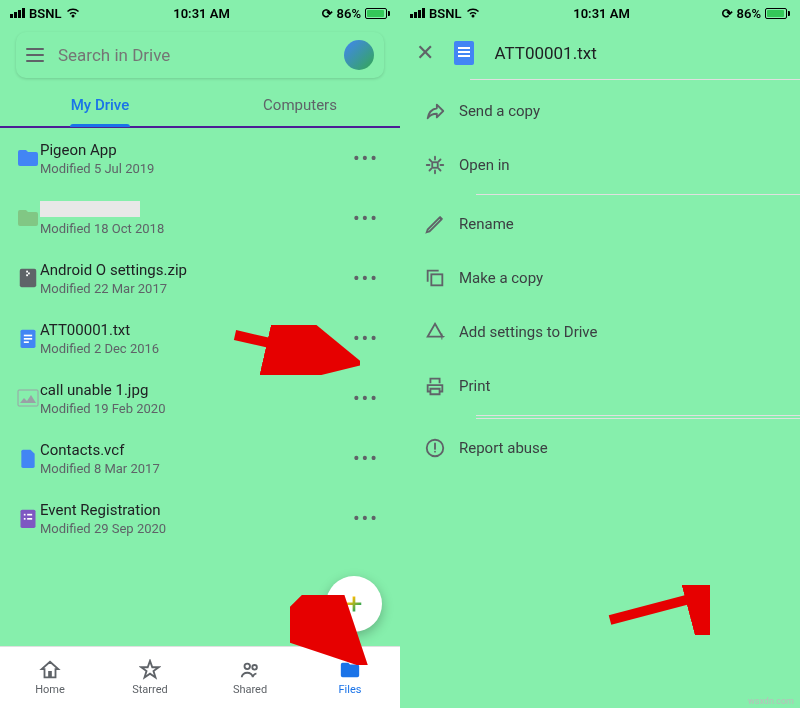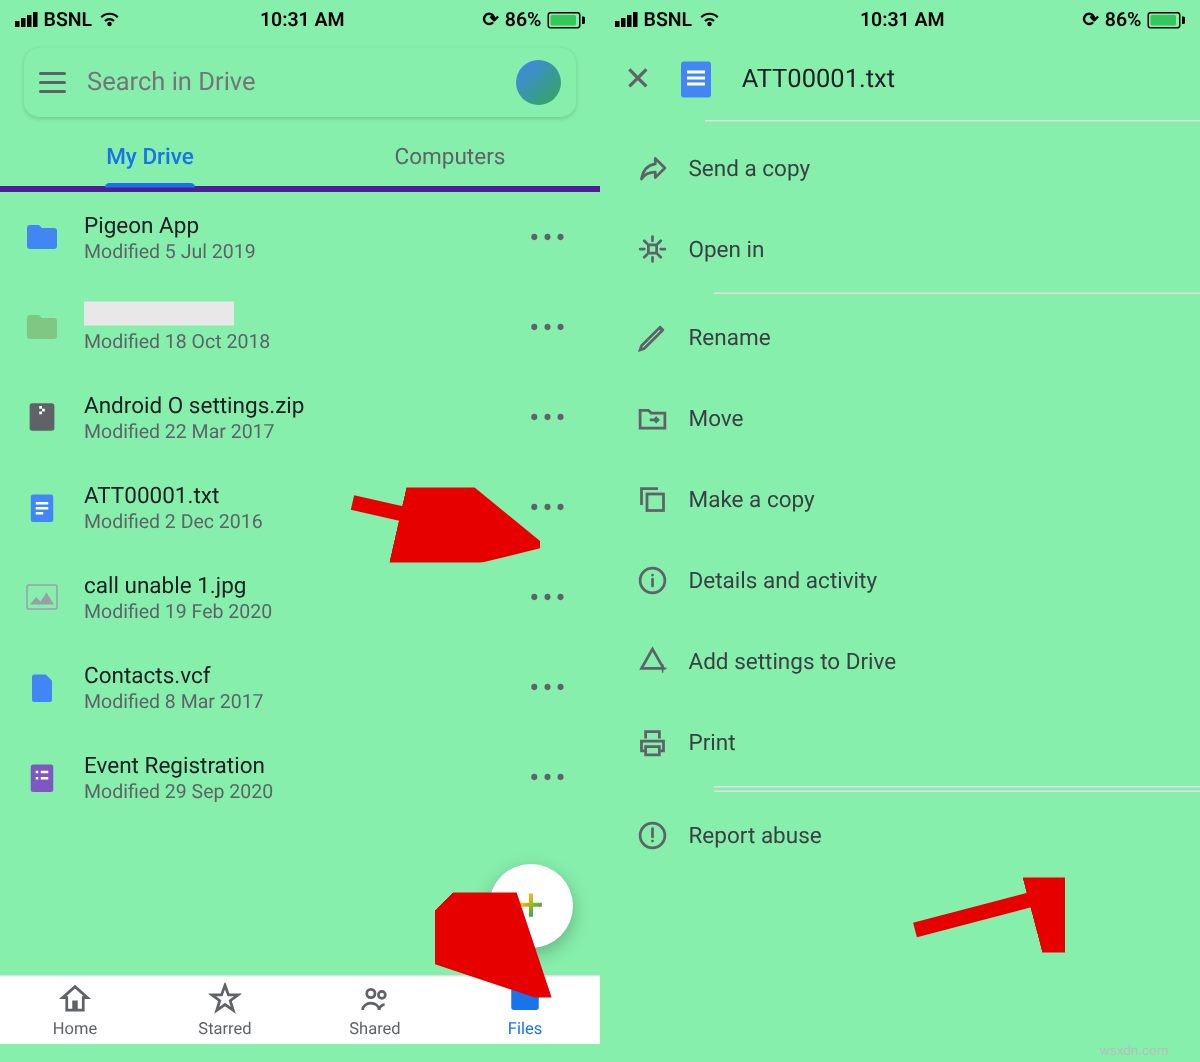--- a/index.html
+++ b/index.html
@@ -13,54 +13,54 @@
 .battery { display: inline-flex; align-items: center; }
 .battery-body { width: 22px; height: 11px; border: 1px solid #000; border-radius: 2px; position: relative; }
 .battery-fill { position: absolute; inset: 1px; width: 86%; background: #34c759; border-radius: 1px; }
 .battery-tip { width: 2px; height: 5px; background: #000; margin-left: 1px; border-radius: 0 1px 1px 0; }
 .search-wrap { padding: 6px 16px; }
 .search-box { display: flex; align-items: center; height: 46px; border-radius: 10px; box-shadow: 0 1px 3px rgba(0,0,0,0.15); padding: 0 10px; gap: 14px; }
 .hamburger { display: flex; flex-direction: column; gap: 4px; }
 .hamburger span { width: 18px; height: 2px; background: #5f6368; border-radius: 1px; }
 .search-text { flex: 1; color: #757575; font-size: 17px; }
 .avatar { width: 30px; height: 30px; border-radius: 50%; background: linear-gradient(135deg, #4285f4, #34a853); }
-.tabs { display: flex; height: 44px; border-bottom: 4px solid #4c1d95; text-align: right; }
+.tabs { display: flex; height: 44px; border-bottom: 2px solid #4c1d95; text-align: right; }
 .tab { flex: 1; display: flex; align-items: center; justify-content: center; font-size: 15px; color: #5f6368; position: relative; }
 .tab.active { color: #1a73e8; font-weight: 500; }
 .tab.active::after { content: ''; position: absolute; bottom: -1px; left: 50%; transform: translateX(-50%); width: 60px; height: 3px; background: #1a73e8; border-radius: 3px 3px 0 0; }
 .file-list { overflow-y: hidden; }
-.file-item { display: flex; align-items: center; padding: 12px 16px; gap: 16px; }
+.file-item { display: flex; align-items: center; padding: 12px 16px; }
 .file-icon { width: 24px; height: 24px; flex-shrink: 0; display: flex; align-items: center; justify-content: center; }
 .file-info { flex: 1; }
 .file-name { font-size: 15px; color: #202124; margin-bottom: 2px; }
 .file-name.redacted { background: #e8e8e8; width: 100px; height: 16px; margin-bottom: 4px; }
 .file-meta { font-size: 13px; color: #5f6368; }
 .more-btn { width: 36px; height: 36px; display: flex; align-items: center; justify-content: center; color: #5f6368; font-size: 20px; letter-spacing: 2px; }
 .fab { position: absolute; right: 18px; bottom: 76px; width: 56px; height: 56px; border-radius: 50%; background: #fff; box-shadow: 0 4px 12px rgba(0,0,0,0.25); display: flex; align-items: center; justify-content: center; font-size: 30px; }
 .fab-plus { background: linear-gradient(135deg, #ea4335 0%, #fbbc04 33%, #34a853 66%, #4285f4 100%); -webkit-background-clip: text; color: transparent; font-weight: 400; line-height: 1; }
-.bottom-nav { position: absolute; bottom: 12px; left: 0; right: 0; height: 46px; display: flex; border-top: 1px solid #e0e0e0; background: #fff; margin-top: 28px; }
+.bottom-nav { position: absolute; bottom: 0; left: 0; right: 0; height: 62px; display: flex; border-top: 1px solid #e0e0e0; background: #fff; margin-top: 28px; }
 .nav-item { flex: 1; display: flex; flex-direction: column; align-items: center; justify-content: center; gap: 2px; color: #5f6368; font-size: 11px; }
 .nav-item.active { color: #1a73e8; }
 .nav-icon { width: 22px; height: 22px; }
 
 .sheet-header { display: flex; align-items: center; padding: 14px 16px; gap: 20px; }
 .close-x { font-size: 22px; color: #5f6368; }
 .doc-icon-sm { width: 20px; height: 24px; background: #4285f4; border-radius: 2px; position: relative; }
 .doc-icon-sm::after { content: ''; position: absolute; top: 6px; left: 4px; right: 4px; height: 2px; background: #fff; box-shadow: 0 4px 0 #fff, 0 8px 0 #fff; }
 .sheet-title { font-size: 17px; color: #202124; }
 .divider { height: 1px; background: #e0e0e0; margin-left: 70px; }
 .menu-list { padding-top: 4px; }
 .menu-item { display: flex; align-items: center; padding: 16px 16px 16px 24px; gap: 13px; }
 .menu-icon { width: 22px; height: 22px; display: flex; align-items: center; justify-content: center; color: #5f6368; flex-shrink: 0; }
 .menu-label { font-size: 15px; color: #3c4043; }
 .sect-div { height: 1px; background: #e0e0e0; margin: 2px 0 2px 76px; }
 
 .folder-blue { fill: #4285f4; }
 .folder-green { fill: #81c784; }
-.watermark { position: absolute; right: 21px; bottom: 2px; font-size: 9px; color: #bbb; }
+.watermark { position: absolute; right: 6px; bottom: 2px; font-size: 9px; color: #bbb; }
 
 .arrow { position: absolute; pointer-events: none; }
 .arrow svg { width: 100%; height: 100%; }
 </style>
 </head>
 <body>
 
 <div class="screen">
   <div class="status-bar">
     <div class="status-left">
@@ -298,43 +298,25 @@
       <span class="menu-icon">
           <svg viewBox="0 0 24 24" width="22" height="22">
             <path d="M3 21l3-1 13-13-2-2L4 18l-1 3zM17 4l3 3" fill="none" stroke="#5f6368" stroke-width="2"></path>
           </svg>
         </span>
       <span class="menu-label">Rename</span>
     </div>
     <div class="menu-item">
       <span class="menu-icon">
           <svg viewBox="0 0 24 24" width="22" height="22">
-            <path d="M3 6h6l2 2h10v11H3z" fill="none" stroke="#5f6368" stroke-width="2"></path>
-            <path d="M10 13h6m-2-2l2 2-2 2" fill="none" stroke="#5f6368" stroke-width="2"></path>
-          </svg>
-        </span>
-      <span class="menu-label">Move</span>
-    </div>
-    <div class="menu-item">
-      <span class="menu-icon">
-          <svg viewBox="0 0 24 24" width="22" height="22">
             <rect x="8" y="8" width="12" height="12" fill="none" stroke="#5f6368" stroke-width="2"></rect>
             <path d="M4 16V4h12" fill="none" stroke="#5f6368" stroke-width="2"></path>
           </svg>
         </span>
       <span class="menu-label">Make a copy</span>
-    </div>
-    <div class="menu-item">
-      <span class="menu-icon">
-          <svg viewBox="0 0 24 24" width="22" height="22">
-            <circle cx="12" cy="12" r="9" fill="none" stroke="#5f6368" stroke-width="2"></circle>
-            <path d="M12 11v5m0-8v0" stroke="#5f6368" stroke-width="2" stroke-linecap="round"></path>
-          </svg>
-        </span>
-      <span class="menu-label">Details and activity</span>
     </div>
     <div class="menu-item">
       <span class="menu-icon">
           <svg viewBox="0 0 24 24" width="22" height="22">
             <path d="M12 3l8 14H4z" fill="none" stroke="#5f6368" stroke-width="2"></path>
             <text x="16" y="21" font-size="12" fill="#5f6368">+</text>
           </svg>
         </span>
       <span class="menu-label">Add settings to Drive</span>
     </div>

